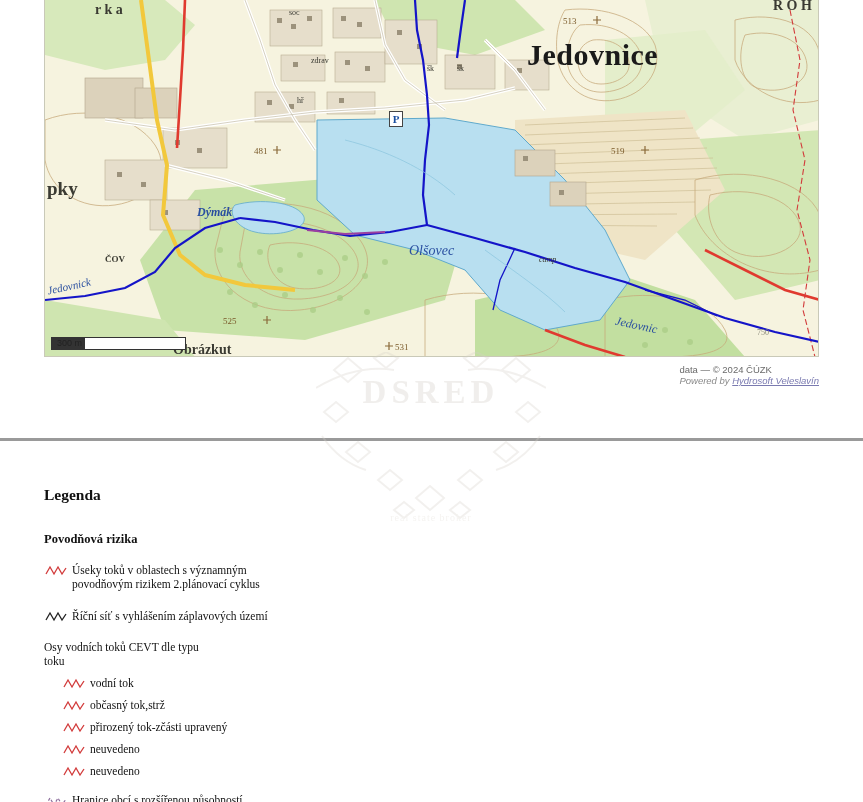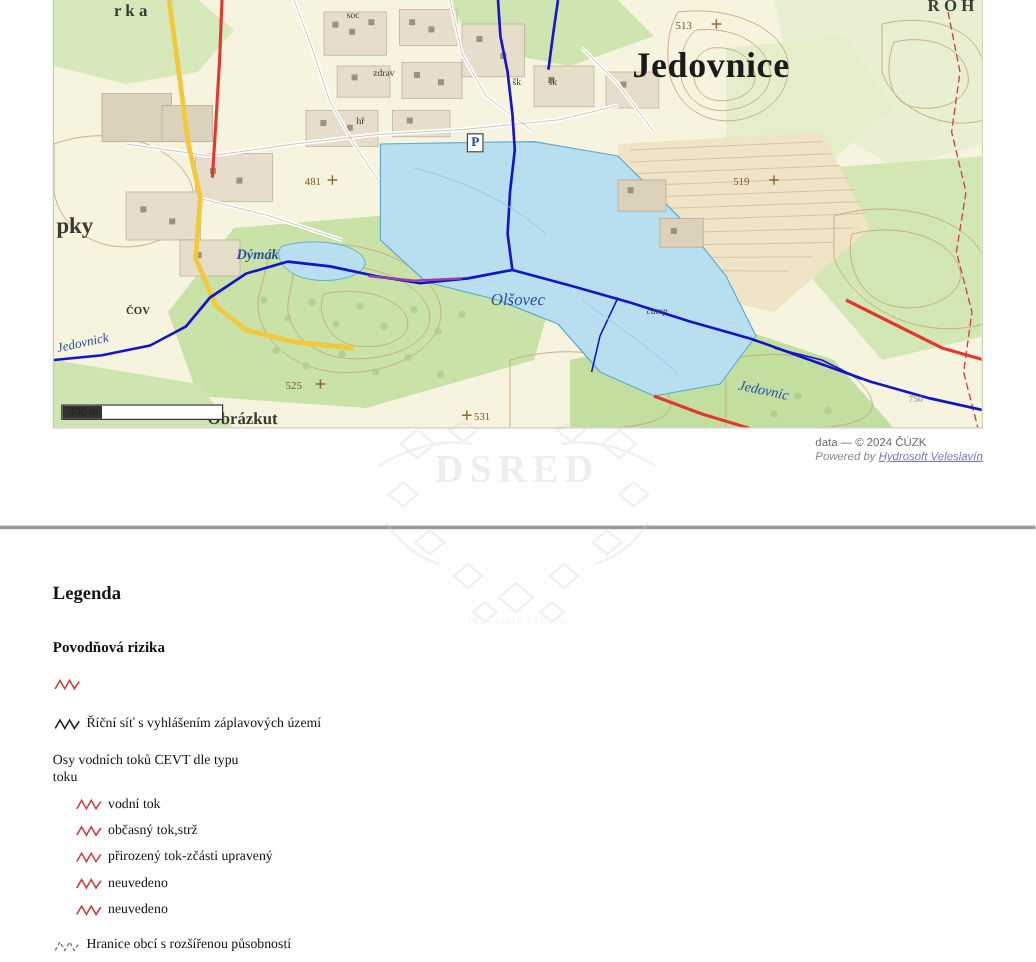--- a/index.html
+++ b/index.html
@@ -301,21 +301,21 @@
       <div class="maplabel lbl-blue" style="left:2px;top:280px;font-size:11px;transform:rotate(-12deg);">Jedovnick</div>
       <div class="maplabel lbl-blue" style="left:570px;top:318px;font-size:12px;transform:rotate(12deg);">Jedovnic</div>
       <div class="maplabel lbl-xs" style="left:482px;top:255px;font-style:italic;">camp</div>
       <div class="maplabel lbl-md" style="left:128px;top:342px;font-weight:bold;">Obrázkut</div>
 
       <div style="position:absolute;left:344px;top:111px;width:14px;height:16px;background:#fff;border:1px solid #444;font-family:'Liberation Serif',serif;font-size:11px;font-weight:bold;color:#1a4fa0;text-align:center;line-height:14px;">P</div>
 
       <div class="maplabel lbl-sm" style="left:518px;top:16px;color:#7a5a2a;">513</div>
       <div class="maplabel lbl-sm" style="left:566px;top:146px;color:#7a5a2a;">519</div>
       <div class="maplabel lbl-sm" style="left:198px;top:146px;color:#7a5a2a;margin-left:11px;">481</div>
-      <div class="maplabel lbl-sm" style="left:193px;top:316px;color:#7a5a2a;">525</div>
+      <div class="maplabel lbl-sm" style="left:178px;top:316px;color:#7a5a2a;">525</div>
       <div class="maplabel lbl-sm" style="left:310px;top:342px;color:#7a5a2a;padding-left:40px;">531</div>
       <div class="maplabel lbl-xs" style="left:700px;top:328px;color:#8a8a7a;">750</div>
 
       <div class="scalebar">
         <div class="seg"></div>
         <span class="txt">300 m</span>
       </div>
     </div>
   </div>
 
@@ -357,20 +357,24 @@
   <div class="legend">
     <h2>Legenda</h2>
     <h3>Povodňová rizika</h3>
 
     <div class="leg-row">
       <span class="sym">
         <svg width="24" height="14" viewBox="0 0 24 14">
             <path d="M2,10 L6,3 L10,10 L14,3 L18,10 L22,4" fill="none" stroke="#d23b3b" stroke-width="1.3"></path>
           </svg>
       </span>
+      <span class="txt">
+        <span>Úseky toků v oblastech s významným</span><br>
+        <span>povodňovým rizikem 2.plánovací cyklus</span>
+      </span>
     </div>
 
     <div class="leg-row" style="margin-top:18px;">
       <span class="sym">
         <svg width="24" height="14" viewBox="0 0 24 14">
             <path d="M2,10 L6,3 L10,10 L14,3 L18,10 L22,4" fill="none" stroke="#222222" stroke-width="1.3"></path>
           </svg>
       </span>
       <span class="txt">Říční síť s vyhlášením záplavových území</span>
     </div>

